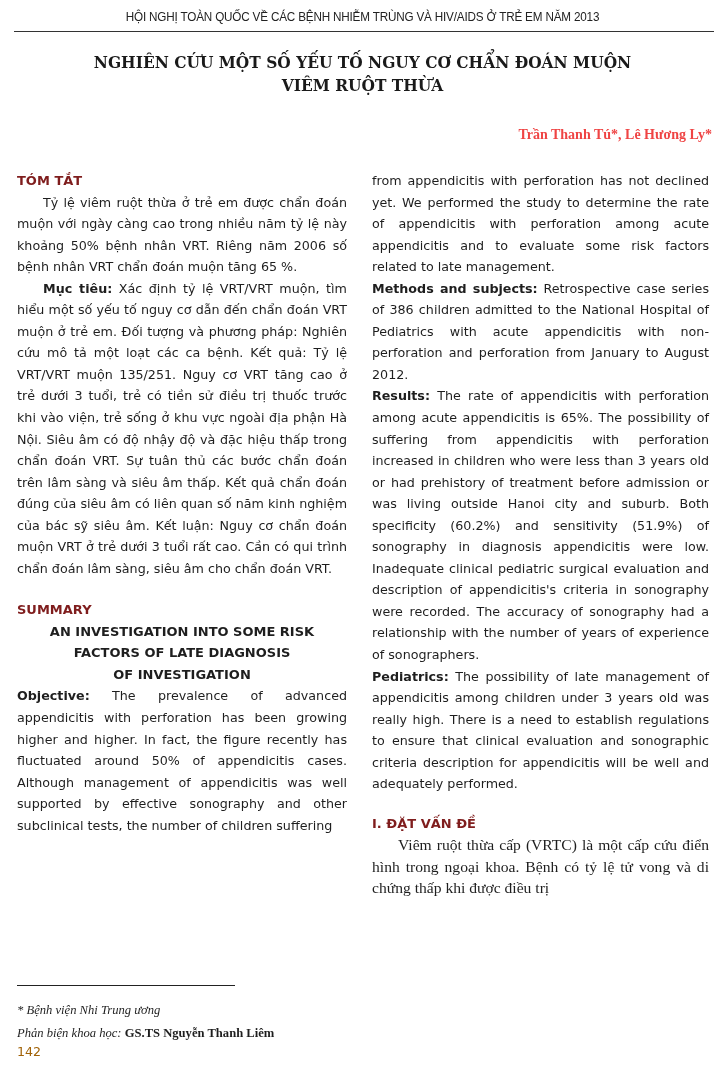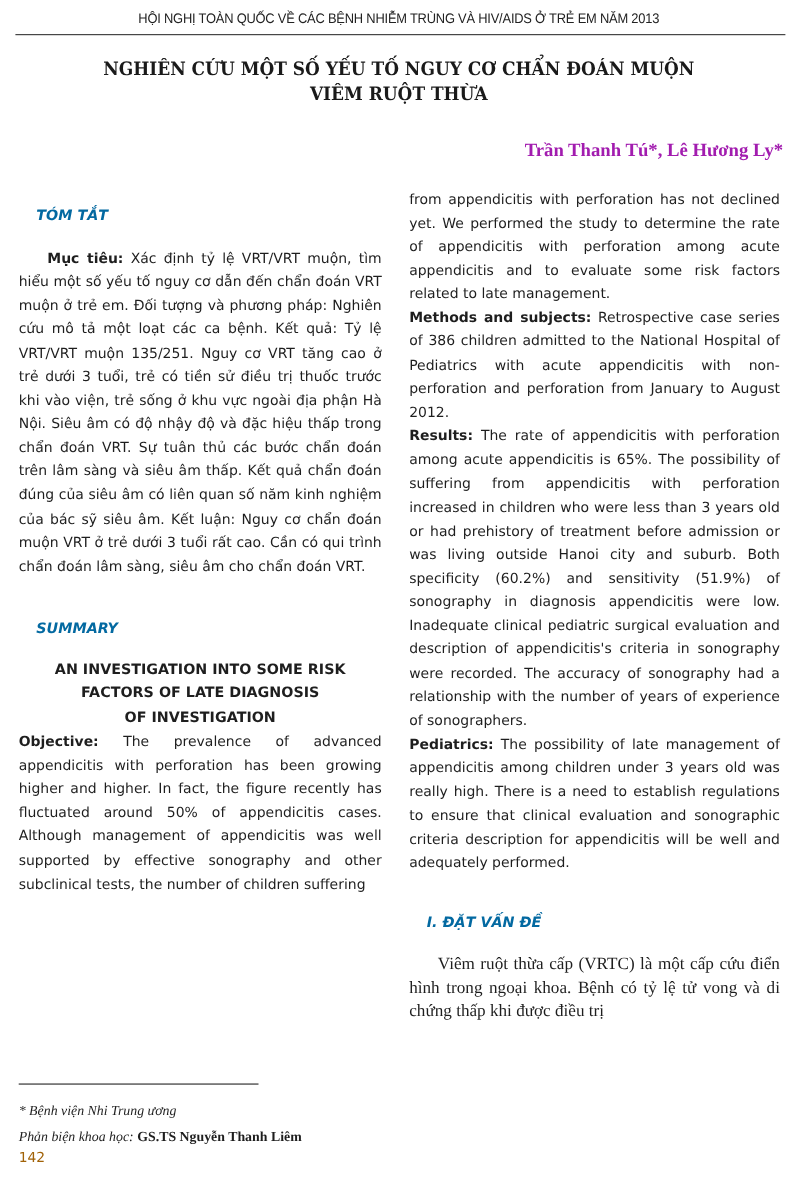--- a/index.html
+++ b/index.html
@@ -22,31 +22,31 @@
   .title {
     position: absolute; top: 51px; left: 0; width: 725px;
     text-align: center;
     font-family: "DejaVu Serif", serif; font-weight: bold;
     font-size: 16.8px; line-height: 23px; color: #1a1a1a;
     transform: scaleX(0.92); transform-origin: center;
   }
   .authors {
     position: absolute; top: 127px; right: 13px;
     font-family: "Liberation Serif", serif; font-weight: bold;
-    font-size: 17px; color: #a21caf;
+    font-size: 14px; color: #ef4444;
   }
   .col {
     position: absolute; top: 170px;
     font-size: 12.7px; line-height: 21.55px;
     text-align: justify; color: #1e1e1e;
   }
   .col-left { left: 17px; width: 330px; }
   .col-right { left: 372px; width: 337px; top: 170px; }
   .section-heading {
-    font-weight: bold; font-size: 13px; margin: 16px; color: #0369a1; font-style: italic;
+    font-weight: bold; font-size: 13px; margin: 0; color: #7f1d1d;
   }
   .para { margin: 0; }
   .indent { text-indent: 26px; }
   .bold-lead { font-weight: bold; }
   .summary-title {
     text-align: center; font-weight: bold; font-size: 13px; line-height: 21.5px; margin: 0;
   }
   .gap-sm { height: 18px; }
   .gap-md { height: 20px; }
   .vn-body {
@@ -77,20 +77,21 @@
 
 <div class="title">
   <div>NGHIÊN CỨU MỘT SỐ YẾU TỐ NGUY CƠ CHẨN ĐOÁN MUỘN</div>
   <div>VIÊM RUỘT THỪA</div>
 </div>
 
 <div class="authors">Trần Thanh Tú*, Lê Hương Ly*</div>
 
 <div class="col col-left">
   <p class="section-heading">TÓM TẮT</p>
+  <p class="para indent">Tỷ lệ viêm ruột thừa ở trẻ em được chẩn đoán muộn với ngày càng cao trong nhiều năm tỷ lệ này khoảng 50% bệnh nhân VRT. Riêng năm 2006 số bệnh nhân VRT chẩn đoán muộn tăng 65 %.</p>
   <p class="para indent"><span class="bold-lead">Mục tiêu:</span><span> Xác định tỷ lệ VRT/VRT muộn, tìm hiểu một số yếu tố nguy cơ dẫn đến chẩn đoán VRT muộn ở trẻ em. Đối tượng và phương pháp: Nghiên cứu mô tả một loạt các ca bệnh. Kết quả: Tỷ lệ VRT/VRT muộn 135/251. Nguy cơ VRT tăng cao ở trẻ dưới 3 tuổi, trẻ có tiền sử điều trị thuốc trước khi vào viện, trẻ sống ở khu vực ngoài địa phận Hà Nội. Siêu âm có độ nhậy độ và đặc hiệu thấp trong chẩn đoán VRT. Sự tuân thủ các bước chẩn đoán trên lâm sàng và siêu âm thấp. Kết quả chẩn đoán đúng của siêu âm có liên quan số năm kinh nghiệm của bác sỹ siêu âm. Kết luận: Nguy cơ chẩn đoán muộn VRT ở trẻ dưới 3 tuổi rất cao. Cần có qui trình chẩn đoán lâm sàng, siêu âm cho chẩn đoán VRT.</span></p>
 
   <div class="gap-md"></div>
 
   <p class="section-heading">SUMMARY</p>
   <p class="summary-title">AN INVESTIGATION INTO SOME RISK</p>
   <p class="summary-title">FACTORS OF LATE DIAGNOSIS</p>
   <p class="summary-title">OF INVESTIGATION</p>
   <p class="para"><span class="bold-lead">Objective:</span><span id="obj-text"> The prevalence of advanced appendicitis with perforation has been growing higher and higher. In fact, the figure recently has fluctuated around 50% of appendicitis cases. Although management of appendicitis was well supported by effective sonography and other subclinical tests, the number of children suffering</span></p>
 </div>

